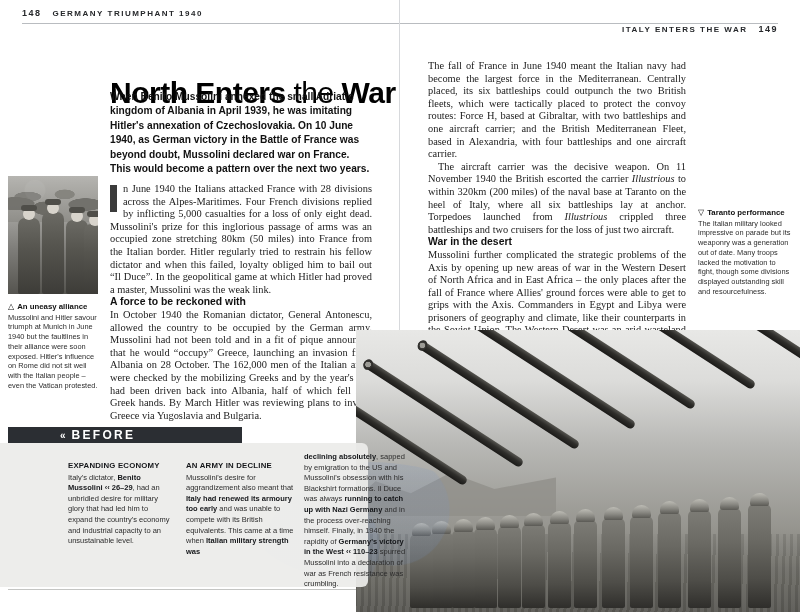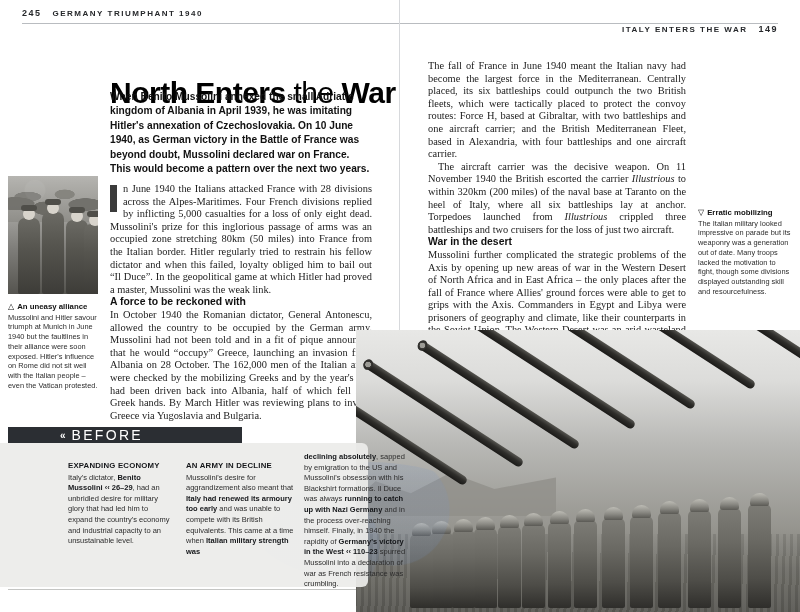--- a/index.html
+++ b/index.html
@@ -132,21 +132,21 @@
   .before-bar {
     position:absolute; left:8px; top:427px; width:234px; height:16px;
     background:#2b2e33;
     display:flex; align-items:center;
   }
   .before-bar .chev {
     color:#fff; font-size:10px; font-weight:bold; margin:0 7px 0 52px;
     letter-spacing:-1px;
   }
   .before-bar .lbl {
-    color:#fff; font-size:14px; font-weight:normal; letter-spacing:2.3px;
+    color:#fff; font-size:12px; font-weight:bold; letter-spacing:2.3px;
   }
 
   
   .before-panel {
     position:absolute; left:0px; top:443px; width:368px; height:144px;
     background:rgba(236,236,234,0.93);
     border-radius:0 6px 6px 0;
   }
   .before-col {
     position:absolute; top:452px;
@@ -217,21 +217,21 @@
     border-radius:50%;
   }
 </style>
 </head>
 <body>
 
 <div class="page">
 
   <div class="runhead">
     <div class="rh-left">
-      <span class="num">245</span><span>GERMANY TRIUMPHANT 1940</span>
+      <span class="num">148</span><span>GERMANY TRIUMPHANT 1940</span>
     </div>
     <div class="rh-right">
       <span>ITALY ENTERS THE WAR</span><span class="num">149</span>
     </div>
     <div class="rule-top"></div>
   </div>
   <div class="gutter"></div>
 
   <h1 class="headline">
     <span class="b">North Enters </span><span class="l">the </span><span class="b">War</span>
@@ -267,21 +267,21 @@
 
   <div class="cap cap-left">
     <span class="cap-title">
       <span class="tri">△</span><span>An uneasy alliance</span>
     </span>
     <span>Mussolini and Hitler savour triumph at Munich in June 1940 but the faultlines in their alliance were soon exposed. Hitler's influence on Rome did not sit well with the Italian people – even the Vatican protested.</span>
   </div>
 
   <div class="cap cap-right">
     <span class="cap-title">
-      <span class="tri">▽</span><span>Erratic mobilizing</span>
+      <span class="tri">▽</span><span>Taranto performance</span>
     </span>
     <span>The Italian military looked impressive on parade but its weaponry was a generation out of date. Many troops lacked the motivation to fight, though some divisions displayed outstanding skill and resourcefulness.</span>
   </div>
 
   <div class="photo-main">
     <div class="ridge"></div>
     <div class="ground"></div>
 
     <div class="barrel" style="left:330px; top:8px; width:200px; transform:rotate(33deg);"></div>
     <div class="barrel" style="left:262px; top:30px; width:200px; transform:rotate(33deg);"></div>

